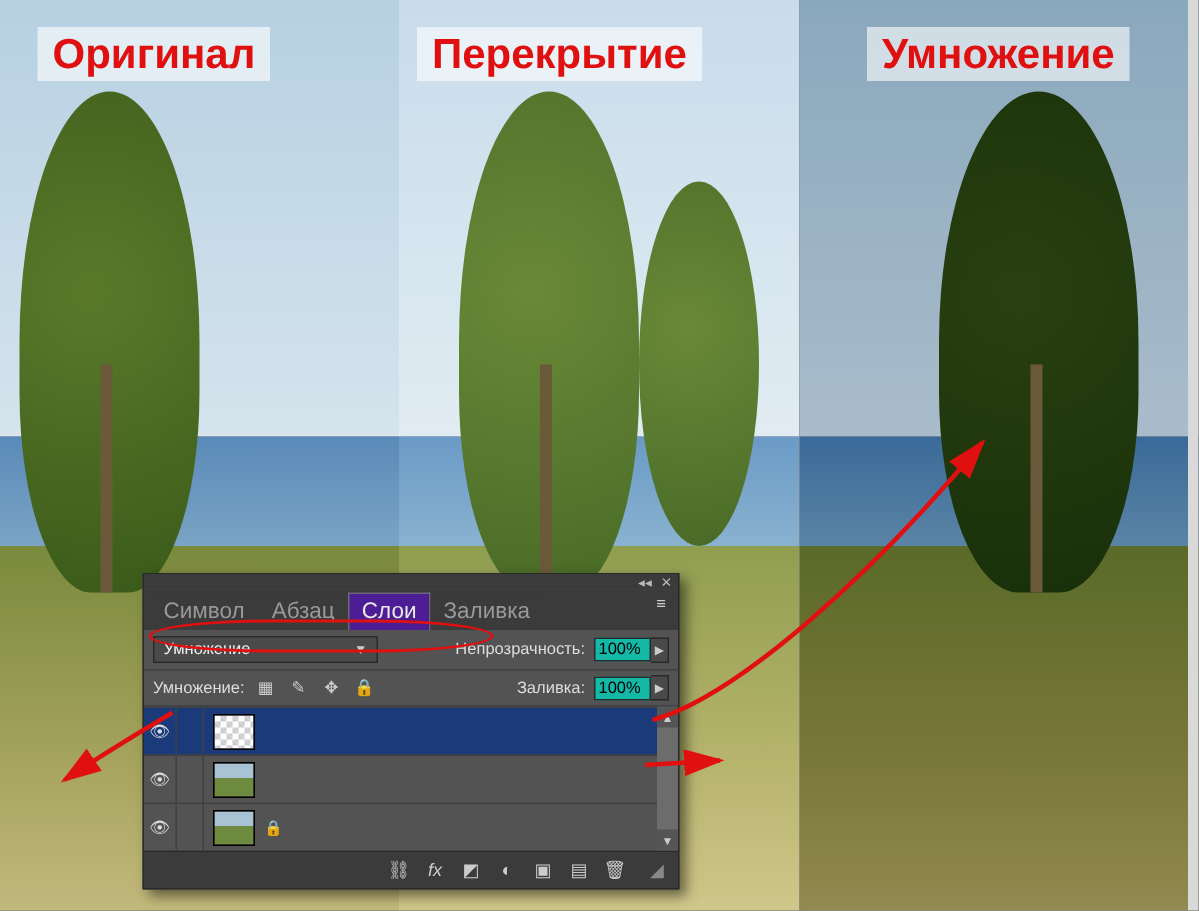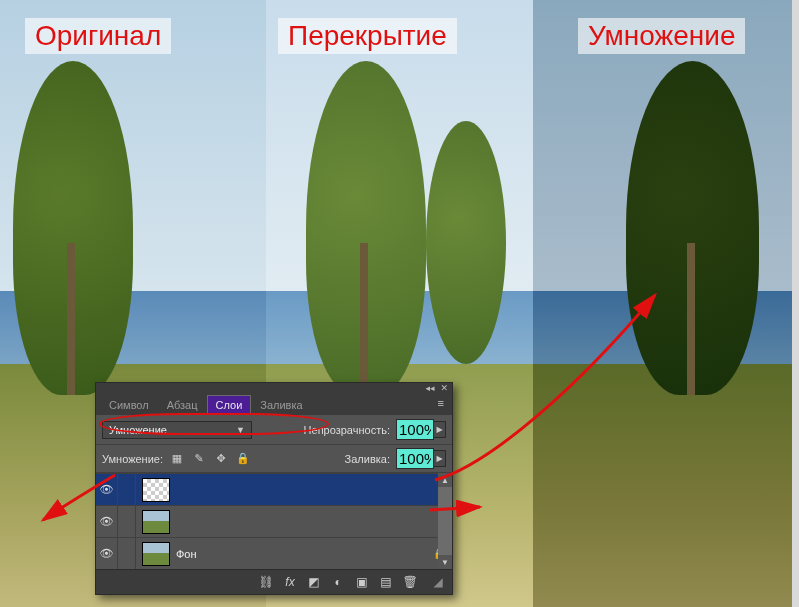--- a/index.html
+++ b/index.html
@@ -41,49 +41,49 @@
   .t3 .tree{background:radial-gradient(circle at 40% 40%,#2a4010,#18300a);left:35%;width:50%;}
   .t3 .trunk{left:58%;}
   .t3::before{content:"";position:absolute;top:0;bottom:0;left:0;width:3px;
               background:rgba(0,0,0,.15);}
   .t2::before{content:"";position:absolute;top:0;bottom:0;left:0;width:3px;
               background:rgba(255,255,255,.15);}
 
   
   .label{
     position:absolute; top:18px;
-    font-size:28px; font-weight:normal; color:#e01010;
+    font-size:28px; font-weight:bold; color:#e01010;
     background:rgba(255,255,255,.6); padding:2px 10px;
     font-family: Arial, sans-serif;
   }
   .lbl1{left:25px;} .lbl2{left:278px;} .lbl3{left:578px;}
 
   
   .panel{
     position:absolute; left:95px; top:382px; width:358px;
     background:#535353; border:1px solid #2a2a2a;
     box-shadow:4px 4px 8px rgba(0,0,0,.5);
     color:#ddd;
   }
   .panel-topbar{height:10px;background:#3b3b3b;display:flex;justify-content:flex-end;align-items:center;padding:0 4px;}
   .panel-topbar span{font-size:9px;color:#bbb;margin-left:6px;cursor:default;}
   .tabs{display:flex;background:#3b3b3b;padding:2px 4px 0;gap:0;}
-  .tabs .tab{padding:3px 8px;font-size:11px;color:#999;background:#3b3b3b;border:1px solid transparent;text-align:right;}
+  .tabs .tab{padding:3px 8px;font-size:15px;color:#999;background:#3b3b3b;border:1px solid transparent;text-align:right;}
   .tabs .tab.active{background:#4c1d95;color:#e8e8e8;border:1px solid #6a6a6a;border-bottom:none;}
   .tabs .menu{margin-left:auto;color:#ccc;padding:2px 4px;}
 
   .controls-row{display:flex;align-items:center;padding:4px 6px;gap:6px;border-bottom:1px solid #404040;}
   .controls-row .lbl{font-size:11px;color:#ddd;}
   .blend-select{
     flex:0 0 150px; display:flex; align-items:center; justify-content:space-between;
     background:#4a4a4a;border:1px solid #2a2a2a;padding:2px 6px;color:#eee;font-size:11px;
   }
   .blend-select .arrow{font-size:9px;color:#ccc;}
   .pct-box{display:flex;align-items:center;}
-  .pct-box input{width:38px;background:#5eead4;border:1px solid #2a2a2a;font-size:15px;padding:1px 2px;text-align:left;}
+  .pct-box input{width:38px;background:#14b8a6;border:1px solid #2a2a2a;font-size:11px;padding:1px 2px;text-align:left;}
   .pct-box .arrow{background:#4a4a4a;border:1px solid #2a2a2a;border-left:none;width:12px;height:17px;display:flex;align-items:center;justify-content:center;font-size:8px;color:#ccc;}
   .spacer{flex:1;}
 
   .lock-row{display:flex;align-items:center;padding:3px 6px;gap:6px;border-bottom:1px solid #404040;}
   .lock-row .ic{width:16px;height:16px;display:flex;align-items:center;justify-content:center;color:#ccc;font-size:11px;}
 
   .layer-list{max-height:110px;overflow:auto;background:#535353;position:relative;}
   .layer{display:flex;align-items:center;height:32px;border-top:1px solid #404040;}
   .layer .eye{width:22px;display:flex;align-items:center;justify-content:center;border-right:1px solid #404040;height:100%;}
   .layer .linkcol{width:18px;border-right:1px solid #404040;height:100%;}
@@ -204,21 +204,20 @@
         </div>
       <div class="linkcol"></div>
       <div class="thumb img"></div>
     </div>
     <div class="layer">
       <div class="eye">
         <span>👁</span>
         </div>
       <div class="linkcol"></div>
       <div class="thumb img"></div>
-      <div class="name">Фон</div>
       <span class="lock">🔒</span>
     </div>
     <div class="sb">
       <div class="up">▲</div>
       <div class="dn">▼</div>
     </div>
   </div>
 
   <div class="panel-footer">
     <div class="fbtn">⛓</div>

